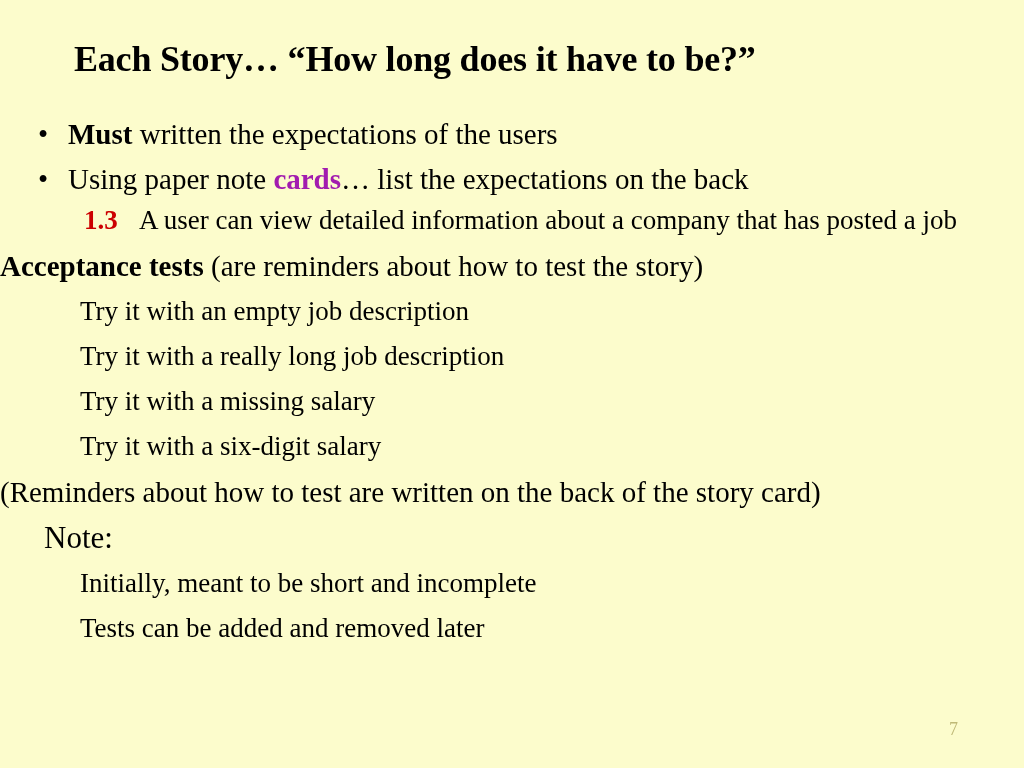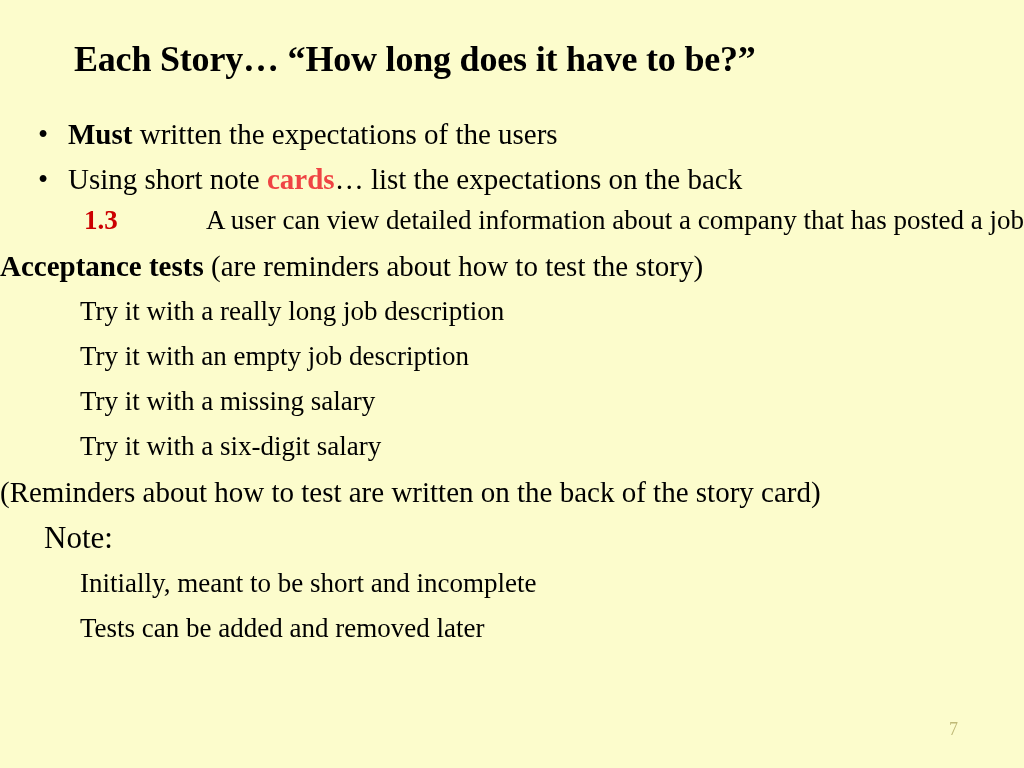--- a/index.html
+++ b/index.html
@@ -65,21 +65,20 @@
 
   
   .story-line {
     position: relative;
     font-size: 27px;
     line-height: 37px;
     padding-left: 139px;
     white-space: normal;
     width: 885px;
     box-sizing: content-box;
-    text-align: right;
   }
   .story-line .story-num {
     position: absolute;
     left: 84px;
     top: 0;
     font-weight: bold;
     color: #cc0000;
   }
 
   
@@ -97,21 +96,21 @@
 
   .note-line {
     padding-left: 44px;
     font-size: 31px;
     line-height: 46px;
   }
 
   .b { font-weight: bold; }
   .cards {
     font-weight: bold;
-    color: #ef4444;
+    color: #a21caf;
   }
 
   
   .page-number {
     position: absolute;
     left: 949px;
     top: 719px;
     font-size: 18px;
     color: #bfb977;
     font-family: "Liberation Serif", "DejaVu Serif", serif;
@@ -128,36 +127,36 @@
 
   <div class="body-block">
 
     <div class="line bullet-line">
       <span class="bullet-dot">•</span>
       <span class="b">Must</span><span> written the expectations of the users</span>
     </div>
 
     <div class="line bullet-line">
       <span class="bullet-dot">•</span>
-      <span>Using short note </span><span class="cards">cards</span><span>… list the expectations on the back</span>
+      <span>Using paper note </span><span class="cards">cards</span><span>… list the expectations on the back</span>
     </div>
 
     <div class="story-line">
       <span class="story-num">1.3</span>
       <span>A user can view detailed information about a company that has posted a job</span>
     </div>
 
     <div class="spacer-sm"></div>
 
     <div class="line flush-line">
       <span class="b">Acceptance tests</span><span> (are reminders about how to test the story)</span>
     </div>
 
+    <div class="line indent-line">Try it with an empty job description</div>
     <div class="line indent-line">Try it with a really long job description</div>
-    <div class="line indent-line">Try it with an empty job description</div>
     <div class="line indent-line">Try it with a missing salary</div>
     <div class="line indent-line">Try it with a six-digit salary</div>
 
     <div class="line flush-line">(Reminders about how to test are written on the back of the story card)</div>
 
     <div class="line note-line">Note:</div>
 
     <div class="line indent-line">Initially, meant to be short and incomplete</div>
     <div class="line indent-line">Tests can be added and removed later</div>
 

